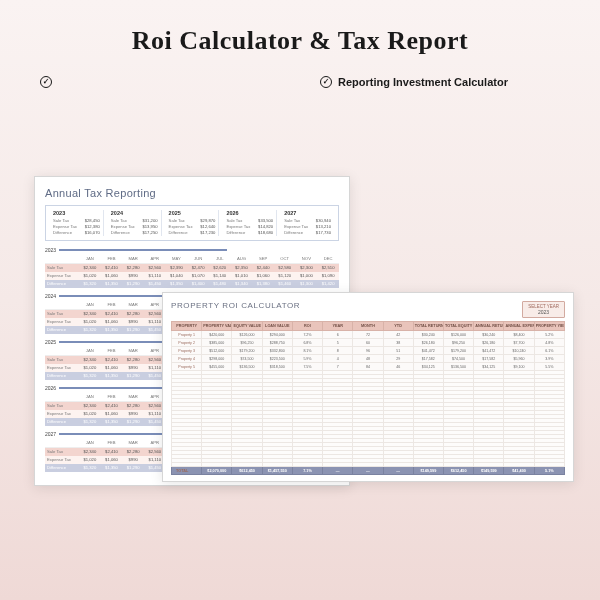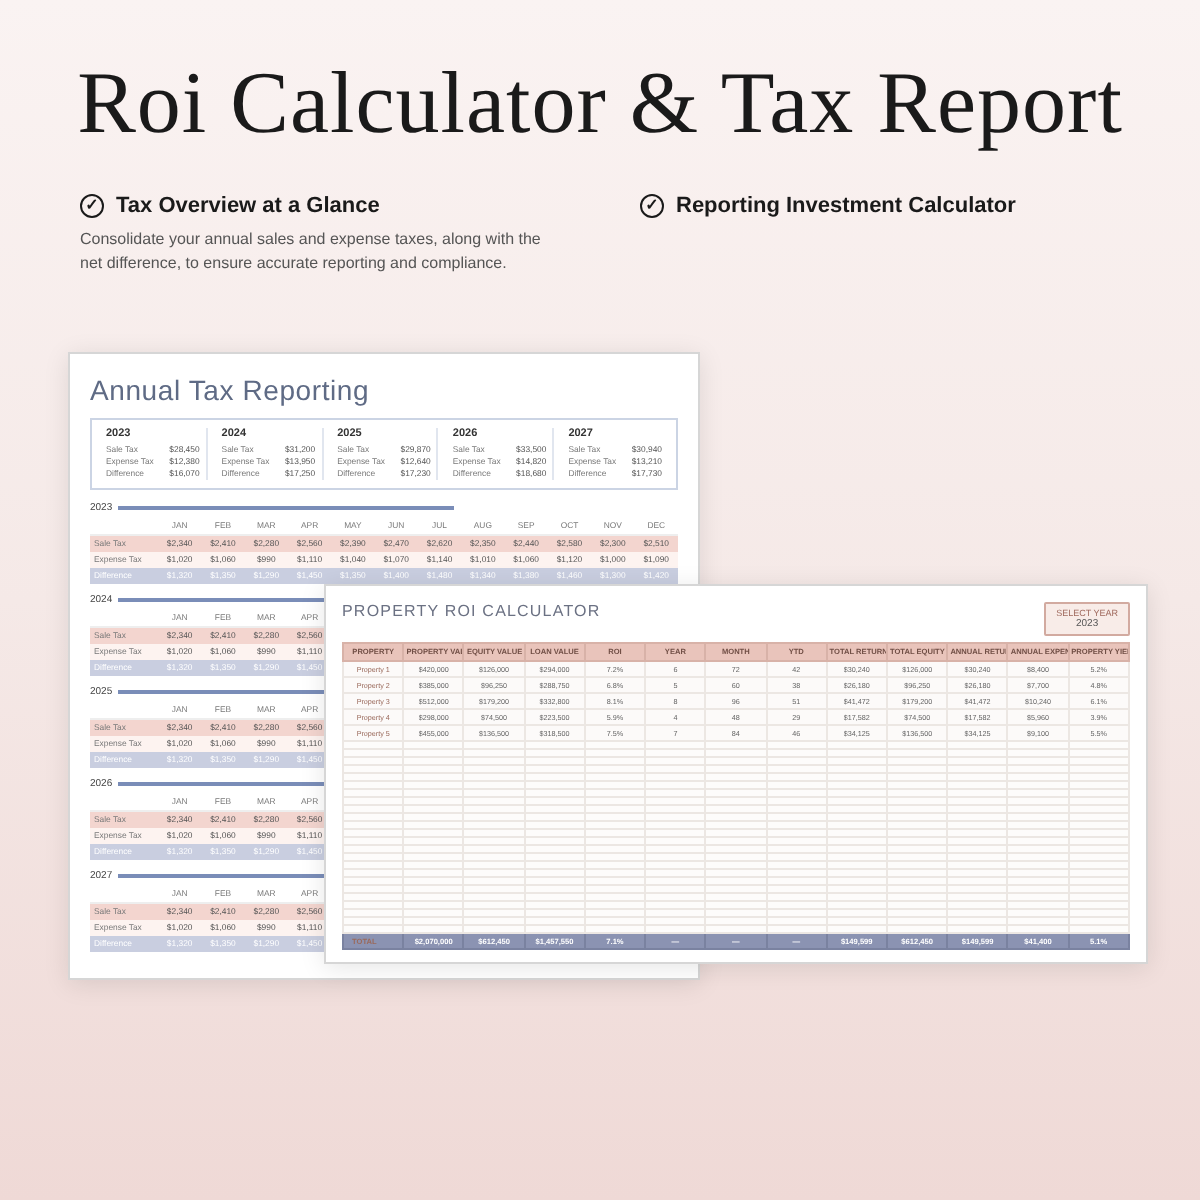--- a/index.html
+++ b/index.html
@@ -3,22 +3,22 @@
 <meta charset="utf-8">
 <style>
   * { box-sizing: border-box; margin: 0; padding: 0; }
   html, body { width: 600px; height: 600px; overflow: hidden; }
   body {
     font-family: Georgia, 'Times New Roman', serif;
     background: linear-gradient(180deg, #faf3f2 0%, #f5e9e7 50%, #efd9d6 100%);
     position: relative;
   }
   .hero-title {
-    font-size: 44px;
-    font-weight: 400;
+    font-size: 26px;
+    font-weight: 700;
     text-align: center;
     color: #1a1a1a;
     padding-top: 26px;
     letter-spacing: 0.5px;
   }
   .features {
     display: flex;
     justify-content: center;
     gap: 40px;
     padding: 20px 40px 0 40px;
@@ -63,21 +63,21 @@
     padding: 10px 10px 8px 10px;
     font-size: 5px;
   }
   .card.roi {
     left: 162px; top: 120px;
     width: 412px;
     padding: 8px 8px 6px 8px;
     font-size: 4.5px;
   }
   .card-title {
-    font-size: 14px;
+    font-size: 11px;
     color: #5f6b85;
     margin-bottom: 6px;
     font-weight: 400;
     letter-spacing: 0.3px;
   }
   .card.roi .card-title { font-size: 8px; color:#6b7183; letter-spacing:0.6px; }
 
   
   .year-boxes { display:flex; gap:4px; border:0.5px solid #cbd4e4; padding:4px; margin-bottom:6px; }
   .ybox { flex:1; border-right:0.5px solid #e1e6ef; padding:0 3px; }
@@ -132,23 +132,21 @@
 </style>
 </head>
 <body>
 
 <h1 class="hero-title">Roi Calculator &amp; Tax Report</h1>
 
 <div class="features">
   <div class="feature">
     <div class="feature-head">
       <span class="check-icon">✓</span>
-      <span>Tax Overview at a Glance</span>
     </div>
-    <div class="feature-desc">Consolidate your annual sales and expense taxes, along with the net difference, to ensure accurate reporting and compliance.</div>
   </div>
   <div class="feature">
     <div class="feature-head">
       <span class="check-icon">✓</span>
       <span>Reporting Investment Calculator</span>
     </div>
   </div>
 </div>
 
 <div class="cards">

